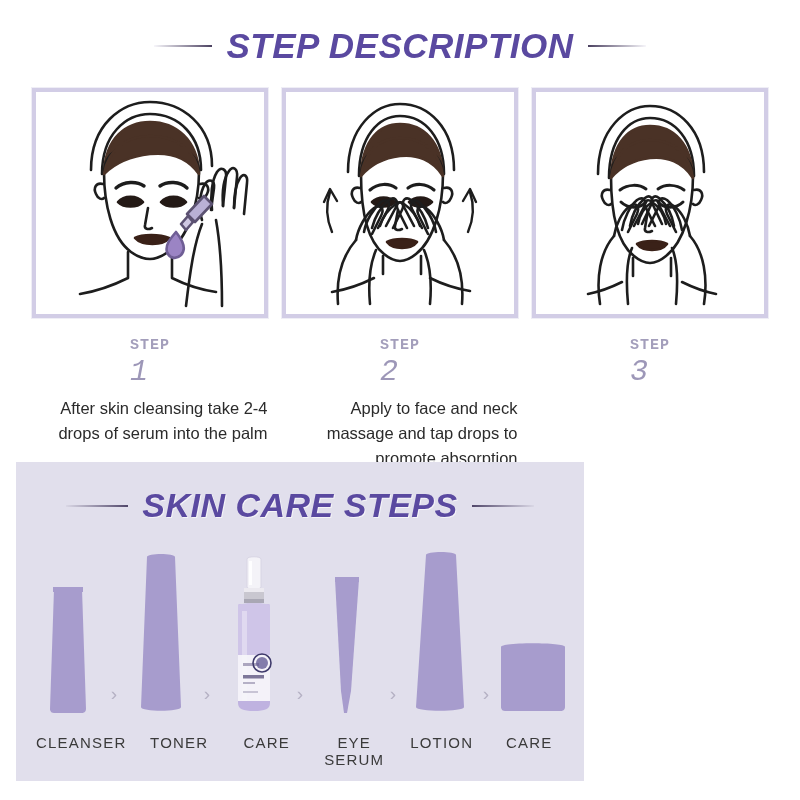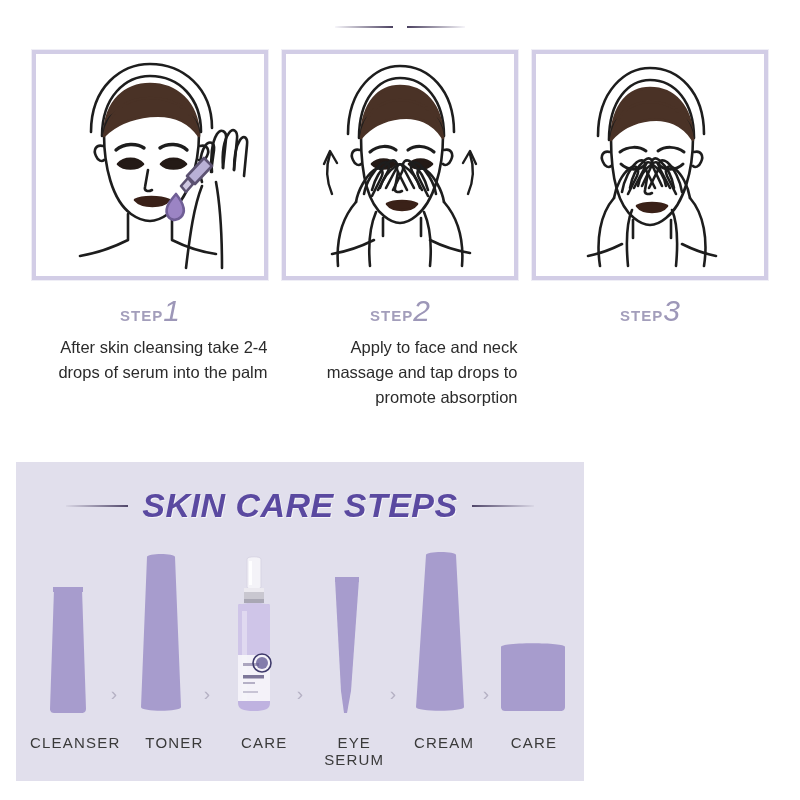--- a/index.html
+++ b/index.html
@@ -82,25 +82,26 @@
     align-items: center;
     justify-content: center;
     overflow: hidden;
   }
   .photo-frame svg {
     display: block;
   }
 
   .step-label {
     margin-top: 14px;
-    font-family: Liberation Sans, sans-serif;
+    font-family: Liberation Mono, monospace;
     color: #a8a3bd;
     display: flex;
     align-items: baseline;
     justify-content: center;
+    flex-direction: column;
   }
   .step-word {
     font-size: 21px;
     font-variant: small-caps;
     text-transform: lowercase;
     letter-spacing: 1px;
     font-weight: bold;
     color: #a39ebb;
   }
   .step-num {
@@ -176,21 +177,21 @@
     font-family: "Liberation Sans", sans-serif;
   }
 
   #product-labels {
     position: absolute;
     left: 0;
     top: 272px;
     width: 100%;
     display: flex;
     justify-content: space-between;
-    padding: 0 14px;
+    padding: 0 20px;
     box-sizing: border-box;
   }
   .label-cell {
     flex: 1;
     text-align: center;
     font-size: 15px;
     letter-spacing: 1.2px;
     color: #3a3a3a;
     font-family: "Liberation Sans", sans-serif;
   }
@@ -199,20 +200,21 @@
     width: 18px;
   }
 </style>
 </head>
 <body>
 
 <div id="step-description-section">
 
   <div class="section-title" id="step-description-header">
     <span class="dash dash-left"></span>
+    <span class="title-text">STEP DESCRIPTION</span>
     <span class="dash dash-right"></span>
   </div>
 
   <div class="steps-row">
 
     <div class="step-col">
       <div class="photo-frame">
         <svg width="228" height="222" viewBox="0 0 228 222">
           <g fill="none" stroke="#1d1d1d" stroke-width="2.6" stroke-linecap="round" stroke-linejoin="round">
 
@@ -440,18 +442,18 @@
 
   <div id="product-labels">
     <div class="label-cell">CLEANSER</div>
     <div class="label-spacer"></div>
     <div class="label-cell">TONER</div>
     <div class="label-spacer"></div>
     <div class="label-cell">CARE</div>
     <div class="label-spacer"></div>
     <div class="label-cell">EYE SERUM</div>
     <div class="label-spacer"></div>
-    <div class="label-cell">CREAM</div>
+    <div class="label-cell">LOTION</div>
     <div class="label-spacer"></div>
     <div class="label-cell">CARE</div>
   </div>
 
 </div>
 
 </body></html>

